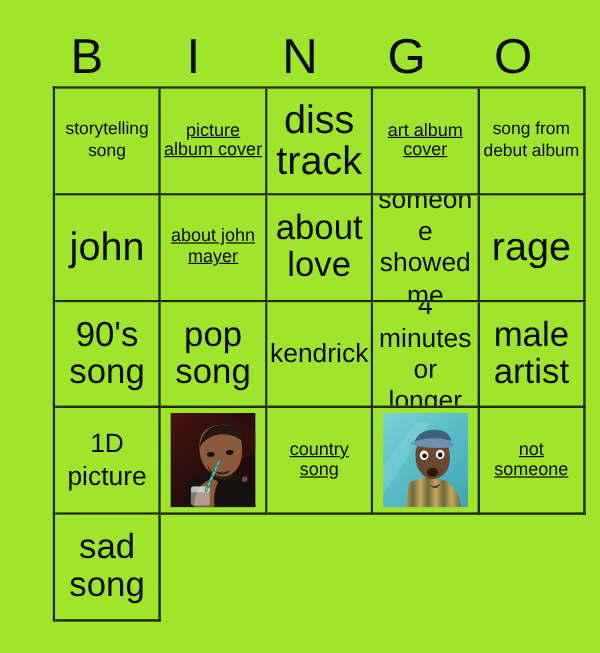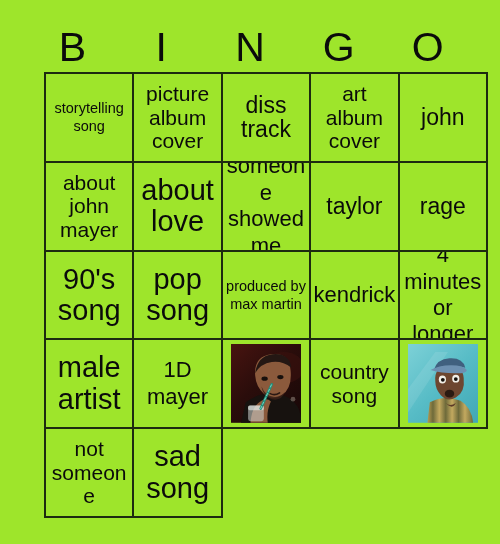--- a/index.html
+++ b/index.html
@@ -80,23 +80,23 @@
     text-align: center;
     color: #0b0b0b;
     line-height: 1.04;
     word-wrap: break-word;
     user-select: none;
   }
 
   
   .fs-xs  { font-size: 14.5px; line-height: 1.25; }
   .fs-s   { font-size: 22px;   line-height: 1.2;  }
-  .fs-m   { font-size: 21px;   line-height: 1.12; }
+  .fs-m   { font-size: 15px;   line-height: 1.12; text-decoration: underline; }
   .fs-xl  { font-size: 29px;   line-height: 1.08; }
-  .fs-xxl { font-size: 23px;   line-height: 1.05; }
+  .fs-xxl { font-size: 33px;   line-height: 1.05; }
 
   
   .cell-photo {
     padding: 4px 8px;
   }
   .photo {
     width: 100%;
     height: 100%;
     position: relative;
     overflow: hidden;
@@ -133,57 +133,54 @@
       <div class="bingo-cell">
         <span class="cell-text fs-m">picture album cover</span>
       </div>
       <div class="bingo-cell">
         <span class="cell-text fs-xxl">diss track</span>
       </div>
       <div class="bingo-cell">
         <span class="cell-text fs-m">art album cover</span>
       </div>
       <div class="bingo-cell">
+        <span class="cell-text fs-xs">song from debut album</span>
+      </div>
+      <div class="bingo-cell">
         <span class="cell-text fs-xxl">john</span>
       </div>
       <div class="bingo-cell">
         <span class="cell-text fs-m">about john mayer</span>
       </div>
       <div class="bingo-cell">
         <span class="cell-text fs-xl">about love</span>
       </div>
       <div class="bingo-cell">
         <span class="cell-text fs-s">someone showed me</span>
       </div>
       <div class="bingo-cell">
-        <span class="cell-text fs-xxl">taylor</span>
-      </div>
-      <div class="bingo-cell">
         <span class="cell-text fs-xxl">rage</span>
       </div>
       <div class="bingo-cell">
         <span class="cell-text fs-xl">90's song</span>
       </div>
       <div class="bingo-cell">
         <span class="cell-text fs-xl">pop song</span>
       </div>
       <div class="bingo-cell">
-        <span class="cell-text fs-xs">produced by max martin</span>
-      </div>
-      <div class="bingo-cell">
         <span class="cell-text fs-s">kendrick</span>
       </div>
       <div class="bingo-cell">
         <span class="cell-text fs-s">4 minutes or longer</span>
       </div>
       <div class="bingo-cell">
         <span class="cell-text fs-xl">male artist</span>
       </div>
       <div class="bingo-cell">
-        <span class="cell-text fs-s">1D mayer</span>
+        <span class="cell-text fs-s">1D picture</span>
       </div>
       <div class="bingo-cell cell-photo">
         <div class="photo">
     <svg viewBox="0 0 100 100" preserveAspectRatio="xMidYMid slice">
       <rect x="0" y="0" width="100" height="100" fill="url(#drakeBg)"></rect>
       <ellipse cx="72" cy="30" rx="26" ry="20" fill="#3d120f" opacity="0.55"></ellipse>
       <path d="M18 100 L24 74 Q40 62 58 63 Q84 64 92 84 L96 100 Z" fill="#17120f"></path>
       <path d="M36 40 q-2 -24 20 -27 q23 -3 25 21 q2 22 -11 31 q-12 8 -23 -2 q-10 -9 -11 -23 z" fill="#8b5a3c"></path>
       <path d="M36 37 q3 -22 22 -24 q21 -2 24 17 q-12 -9 -25 -7 q-14 2 -21 14 z" fill="#241713"></path>
       <path d="M44 54 q2 13 13 16 q12 3 17 -9 q-6 7 -15 6 q-10 -1 -15 -13 z" fill="#3a2018" opacity="0.85"></path>

